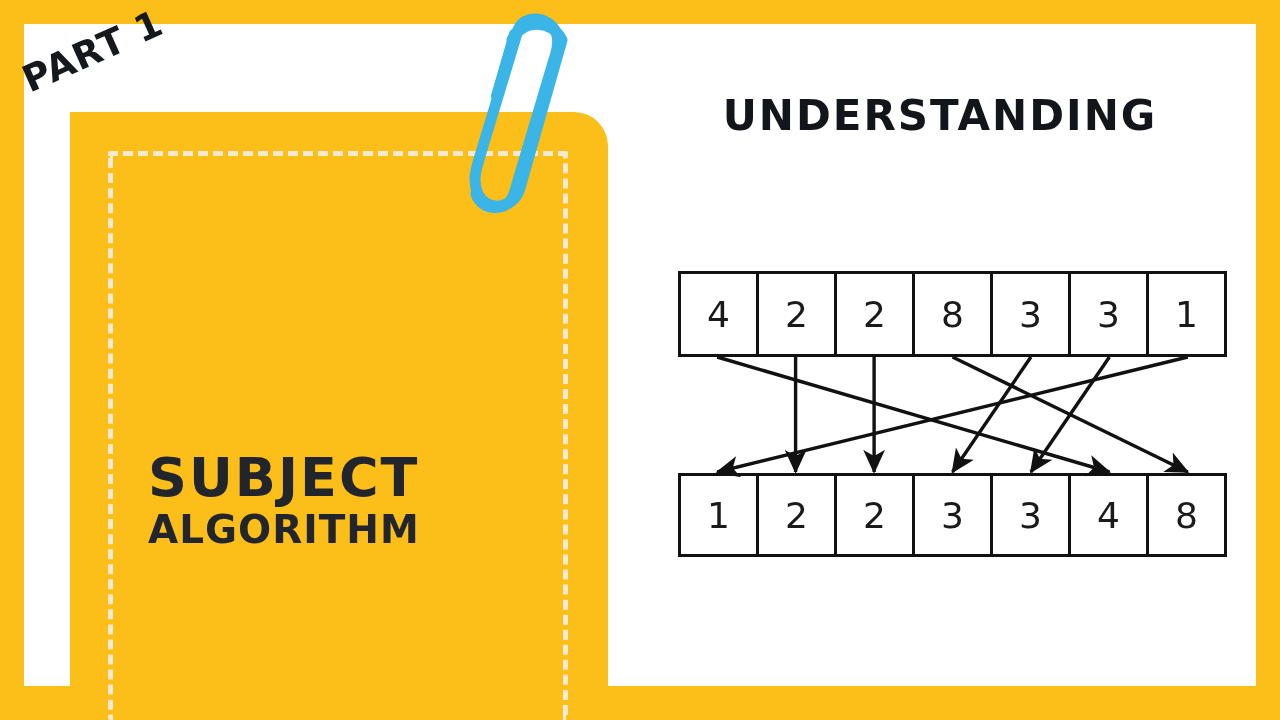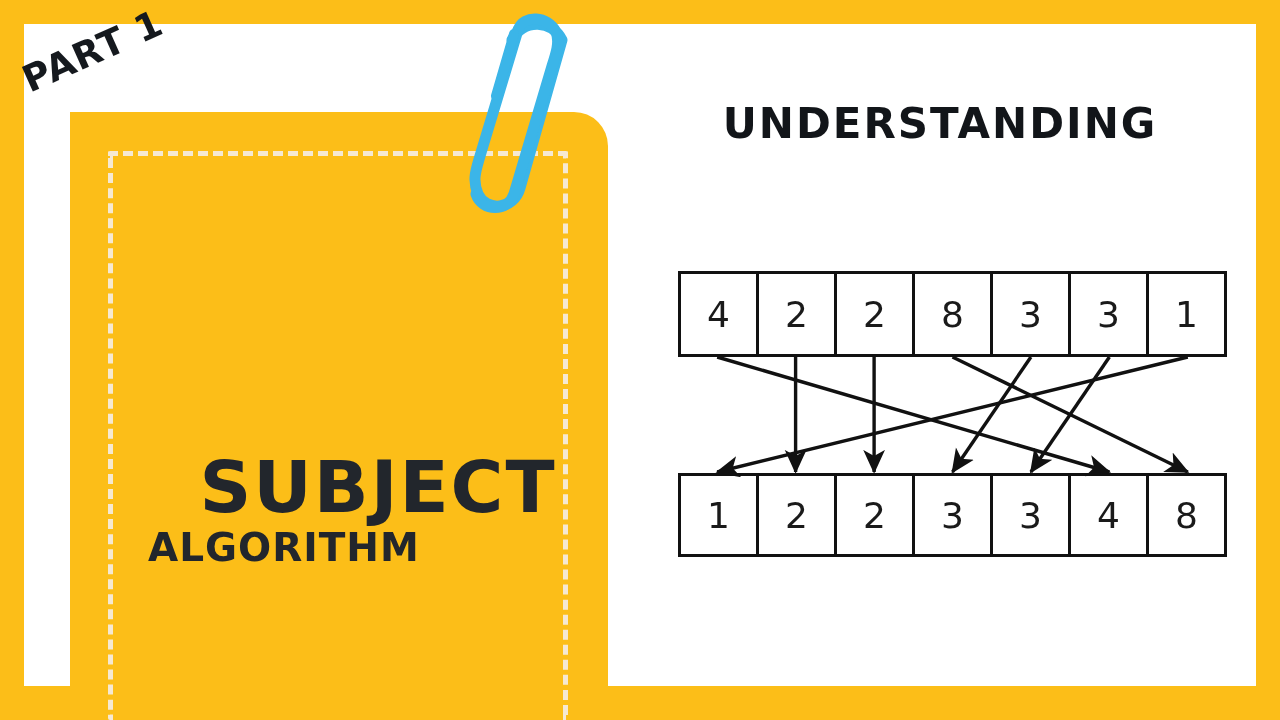--- a/index.html
+++ b/index.html
@@ -28,41 +28,39 @@
     position:absolute;left:16px;top:62px;
     transform:rotate(-24deg);transform-origin:left top;
     font-family:"DejaVu Sans", sans-serif;
     font-weight:700;font-size:37px;letter-spacing:1px;
     color:#15191E;white-space:nowrap;
   }
 
   .card-text{position:absolute;left:0;top:340px;width:538px;text-align:left;padding-left:78px;box-sizing:border-box;}
   .subject{
     font-family:"DejaVu Sans", sans-serif;
-    font-weight:700;font-size:72px;line-height:0.98;letter-spacing:2px;
+    font-weight:700;font-size:54px;line-height:0.98;letter-spacing:2px;
     color:#22262C;
-    text-align:center;
   }
   .subject-sub{
     font-family:"DejaVu Sans", sans-serif;
     font-weight:700;font-size:39px;letter-spacing:1px;
     color:#22262C;margin-top:2px;
   }
 
   
   .clip{position:absolute;left:452px;top:4px;width:128px;height:226px;}
 
   
   .title{
     position:absolute;left:640px;top:88px;width:600px;
     text-align:center;
     font-family:"DejaVu Sans", sans-serif;
     font-weight:700;font-size:42px;line-height:1.35;letter-spacing:2px;
     color:#121519;
-    margin-top:8px;
   }
 
   .diagram{position:absolute;left:640px;top:250px;width:620px;height:330px;}
   .arr{position:absolute;display:flex;border:3px solid #111;box-sizing:border-box;background:#fff;}
   .arr.top{left:38px;top:21px;width:549px;height:86px;}
   .arr.bottom{left:38px;top:223px;width:549px;height:84px;}
   .cell{
     flex:1 1 0;display:flex;align-items:center;justify-content:center;
     border-right:3px solid #111;box-sizing:border-box;
     font-family:"DejaVu Sans", sans-serif;

